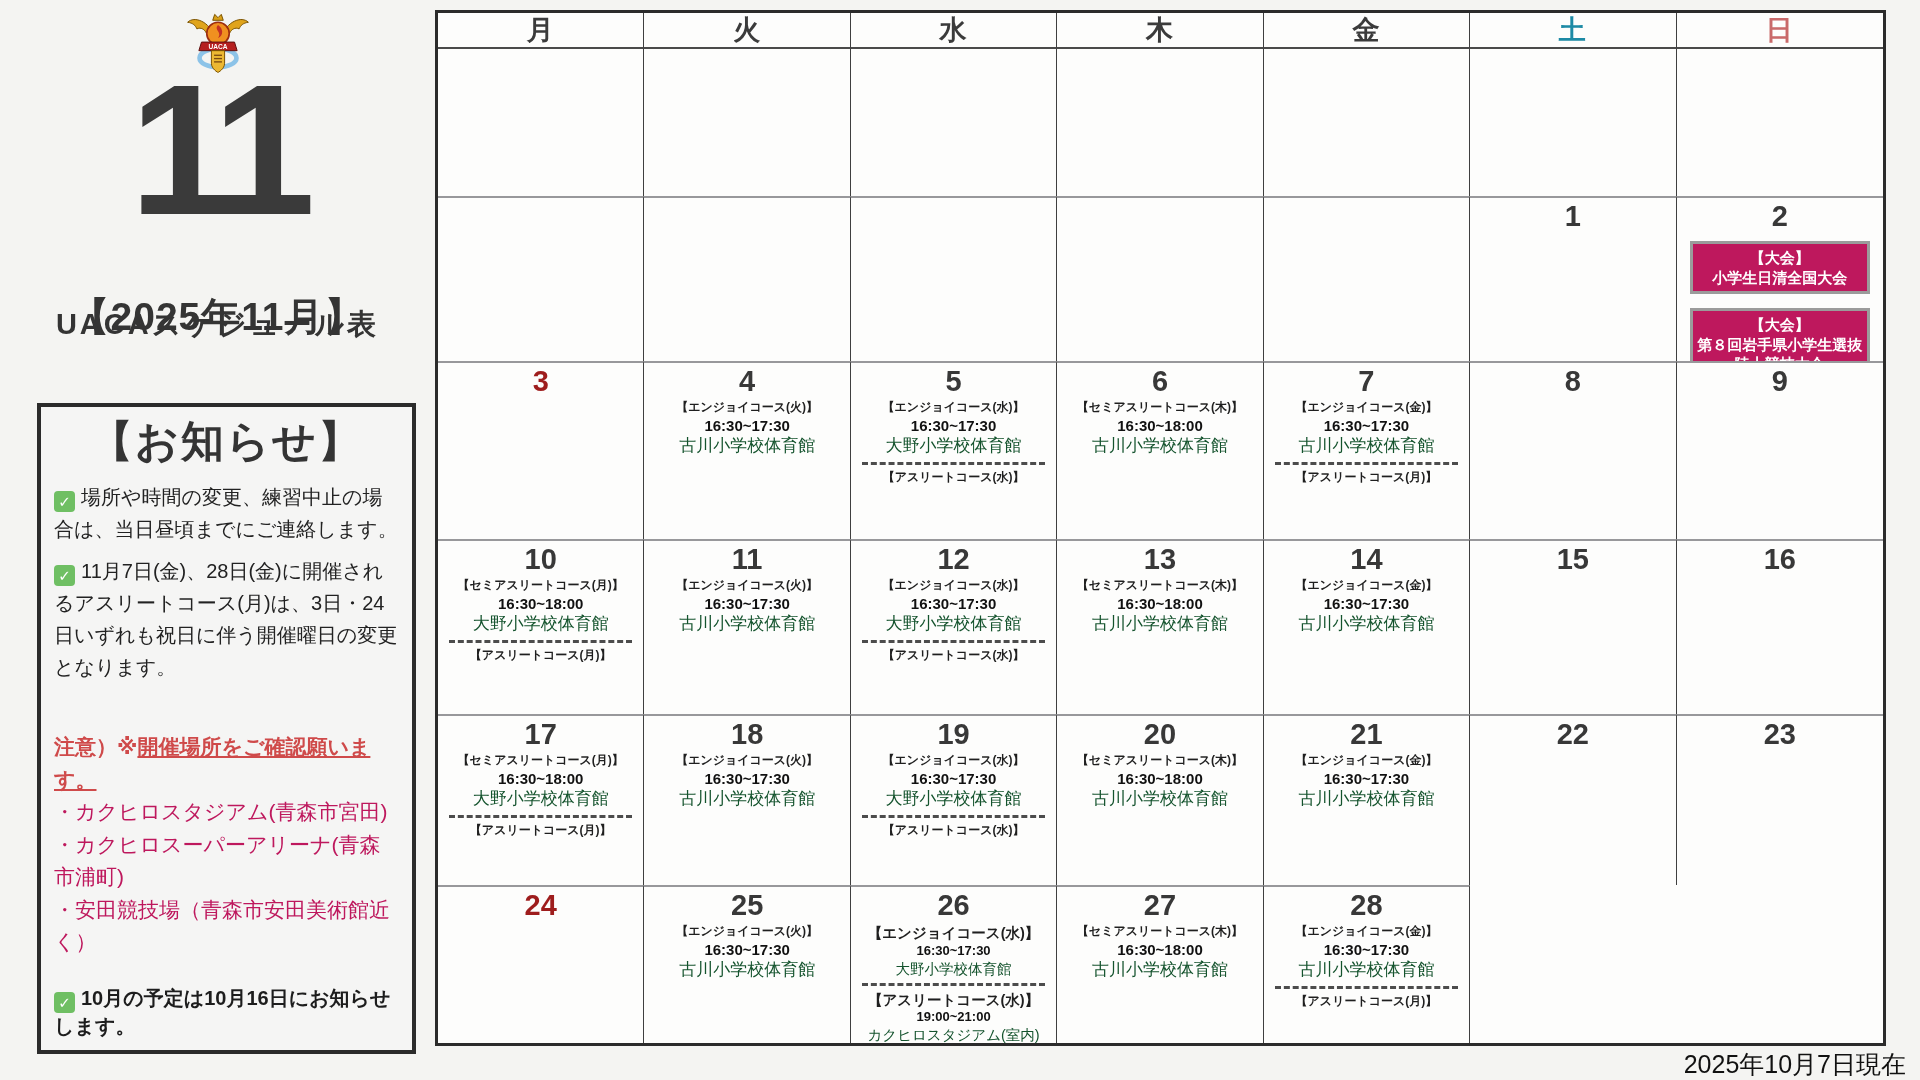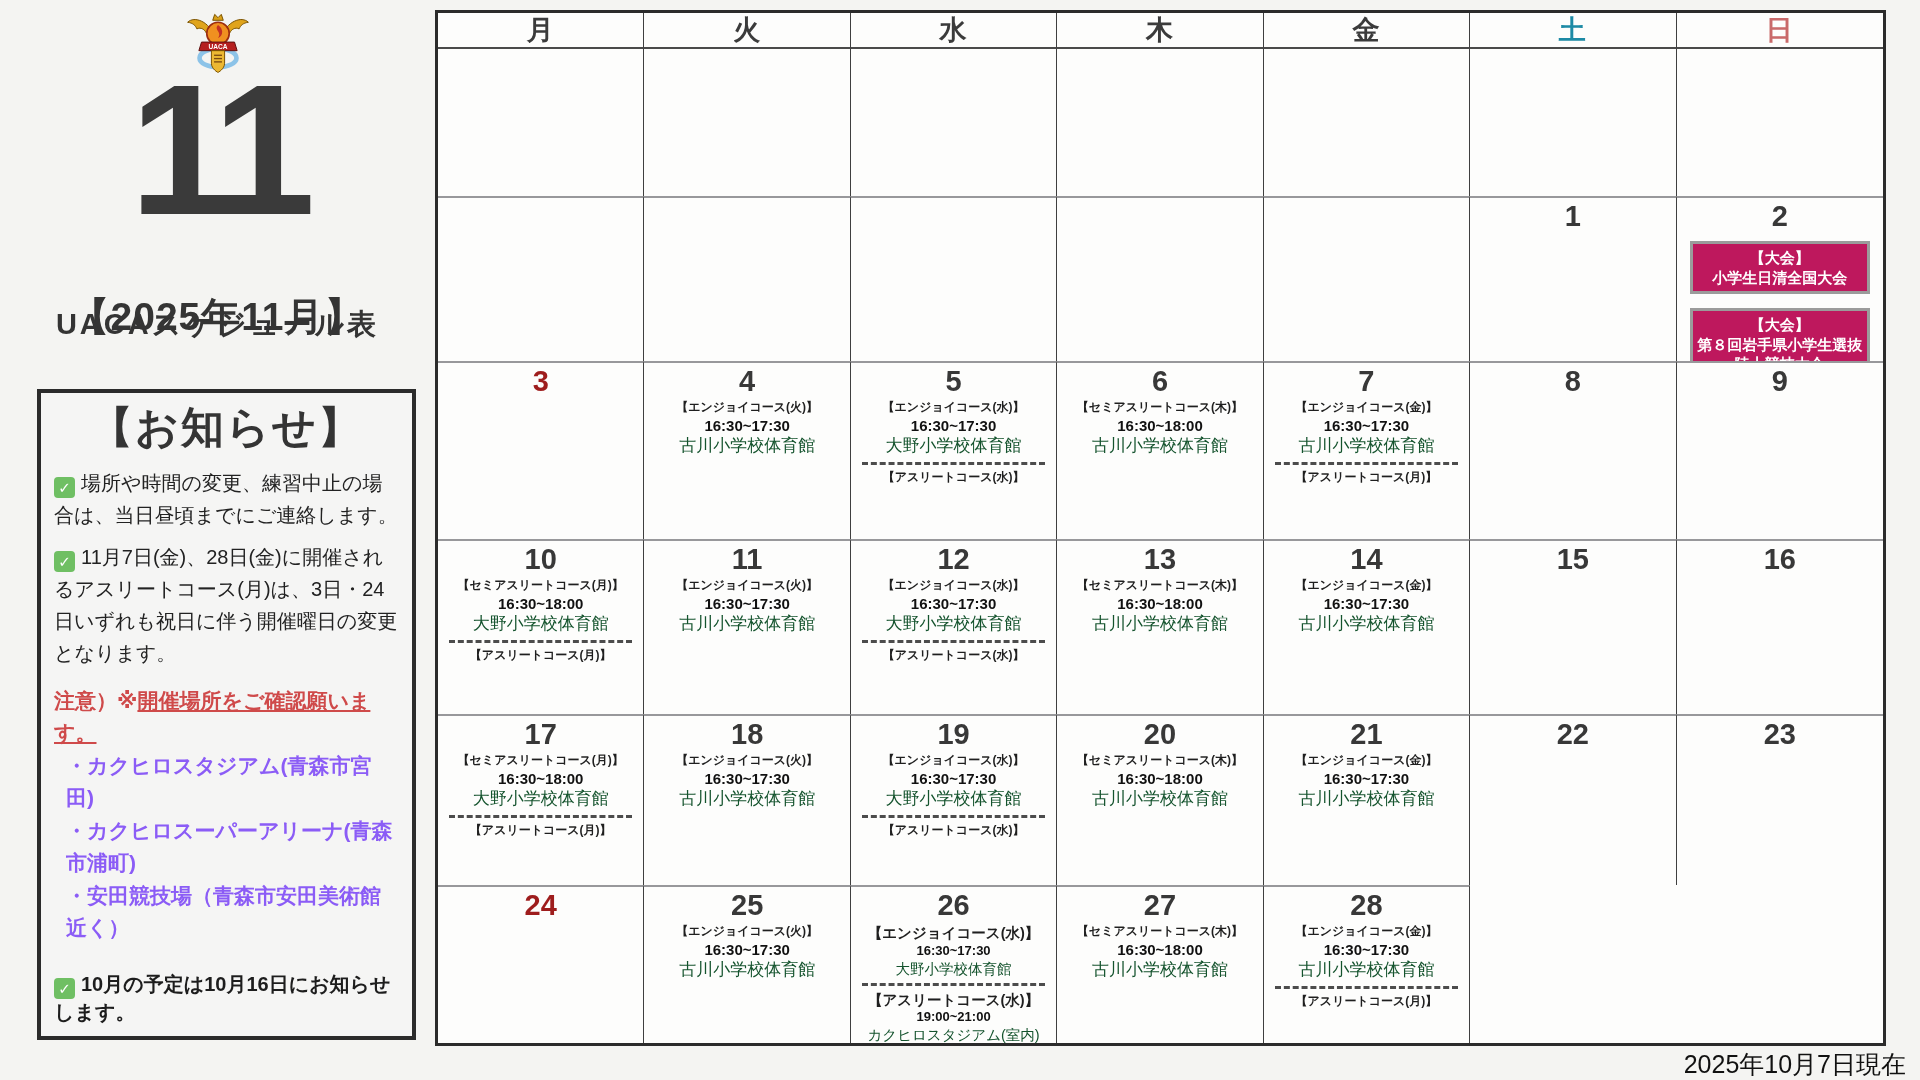--- a/index.html
+++ b/index.html
@@ -18,35 +18,35 @@
   }
   .month-title{
     position:absolute;left:0;top:242px;width:435px;text-align:center;
     font-size:39px;font-weight:800;color:#343434;letter-spacing:1px;margin-top:48px;
   }
   .subtitle{
     position:absolute;left:0;top:305px;width:435px;text-align:center;
     font-size:29px;font-weight:800;color:#343434;letter-spacing:3px;
   }
   .notice-box{
-    position:absolute;left:37px;top:389px;width:379px;height:651px;
+    position:absolute;left:37px;top:403px;width:379px;height:651px;
     border:4px solid #2b2b2b;box-sizing:border-box;background:#f5f5f4;
     display:flex;flex-direction:column;padding:6px 13px 10px 13px;
   }
   .notice-title{text-align:center;font-size:43px;font-weight:900;color:#343434;letter-spacing:2px;}
   .notice-item{margin:10px 0 0 0;font-size:20px;line-height:1.6;font-weight:500;color:#222;}
   .check{
     display:inline-block;width:21px;height:21px;background:#6fbf63;border-radius:4px;
     color:#fff;font-size:15px;font-weight:900;text-align:center;line-height:21px;
     vertical-align:-3px;margin-right:6px;
   }
   .spacer{flex:1;}
   .warning-line{font-size:21px;font-weight:800;color:#cf4a4a;line-height:1.55;}
   .warning-underline{text-decoration:underline;}
-  .venue-line{font-size:21px;font-weight:700;color:#8b5cf6;line-height:1.55;margin-left:12px;}
+  .venue-line{font-size:21px;font-weight:400;color:#be185d;line-height:1.55;}
   .footer-note{margin-top:26px;font-size:20px;font-weight:600;color:#1d1d1d;}
   
   .calendar{
     position:absolute;left:435px;top:10px;width:1451px;height:1036px;
     border:3px solid #2b2b2b;box-sizing:border-box;background:#fdfdfc;
     display:grid;grid-template-columns:repeat(7,1fr);
     grid-template-rows:36px 147px 165px 178px 175px 171px 1fr;
   }
   .wd-cell{
     display:flex;align-items:center;justify-content:center;

